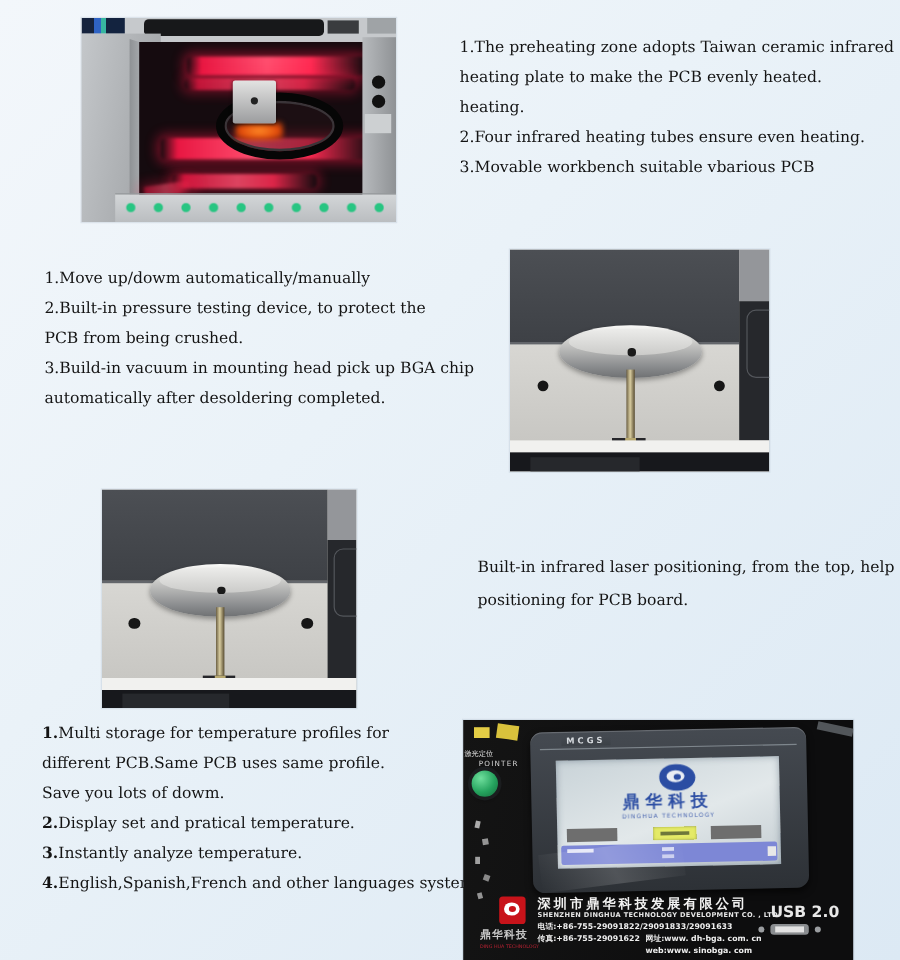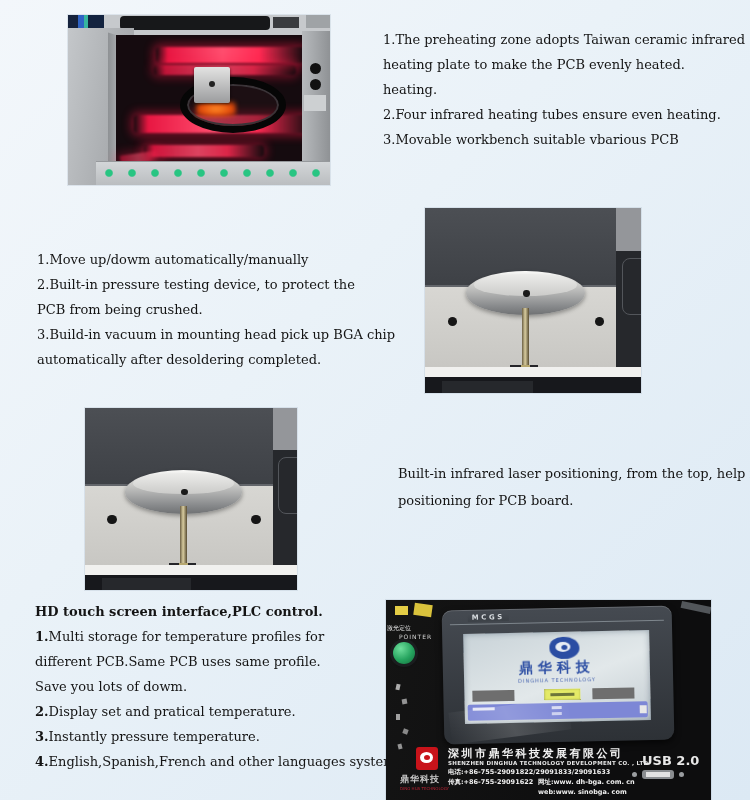--- a/index.html
+++ b/index.html
@@ -58,21 +58,21 @@
   </div>
 
   <div class="tblock" style="left:383px;top:27px;width:360px;">
     <div class="ln">1.The preheating zone adopts Taiwan ceramic infrared</div>
     <div class="ln">heating plate to make the PCB evenly heated.</div>
     <div class="ln">heating.</div>
     <div class="ln">2.Four infrared heating tubes ensure even heating.</div>
     <div class="ln">3.Movable workbench suitable vbarious PCB</div>
   </div>
 
-  <div class="tblock" style="left:37px;top:247px;width:380px;">
+  <div class="tblock" style="left:37px;top:220px;width:380px;">
     <div class="ln">1.Move up/dowm automatically/manually</div>
     <div class="ln">2.Built-in pressure testing device, to protect the</div>
     <div class="ln">PCB from being crushed.</div>
     <div class="ln">3.Build-in vacuum in mounting head pick up BGA chip</div>
     <div class="ln">automatically after desoldering completed.</div>
   </div>
 
   <div class="photo mh" style="left:425px;top:208px;width:216px;height:185px;background:#cdccc8;">
     <div style="left:0;top:42%;width:88.5%;height:44%;background:linear-gradient(180deg,#d8d7d3,#c8c7c3);"></div>
     <div style="left:0;top:0;width:88.5%;height:41.5%;background:linear-gradient(180deg,#4c4f54,#3e4146);border-bottom:2px solid #63666b;"></div>
@@ -110,26 +110,25 @@
     <div style="left:0;top:91.5%;width:100%;height:8.5%;background:#17181c;"></div>
     <div style="left:8%;top:93.5%;width:42%;height:6.5%;background:#26282c;"></div>
   </div>
 
   <div class="tblock" style="left:398px;top:460px;width:345px;">
     <div class="ln" style="height:27px;line-height:27px;">Built-in infrared laser positioning, from the top, help fast</div>
     <div class="ln" style="height:27px;line-height:27px;">positioning for PCB board.</div>
   </div>
 
   <div class="tblock" style="left:35px;top:599px;width:350px;">
-    <div class="ln" style="font-weight:bold;">HD touch screen interface,PLC control.</div>
     <div class="ln"><b>1.</b><span>Multi storage for temperature profiles for</span></div>
     <div class="ln"><b></b><span>different PCB.Same PCB uses same profile.</span></div>
     <div class="ln"><b></b><span>Save you lots of dowm.</span></div>
     <div class="ln"><b>2.</b><span>Display set and pratical temperature.</span></div>
-    <div class="ln"><b>3.</b><span>Instantly pressure temperature.</span></div>
+    <div class="ln"><b>3.</b><span>Instantly analyze temperature.</span></div>
     <div class="ln"><b>4.</b><span>English,Spanish,French and other languages systems</span></div>
   </div>
 
   <div class="photo" style="left:386px;top:600px;width:325px;height:200px;background:linear-gradient(100deg,#141414,#0d0d0e 70%);font-family:'DejaVu Sans',sans-serif;">
     <div style="left:295px;top:4px;width:30px;height:7px;background:#52565a;transform:rotate(12deg);"></div>
 
     <div style="left:9px;top:6px;width:13px;height:9px;background:#e3cc45;"></div>
     <div style="left:28px;top:4px;width:18px;height:12px;background:#d9c23c;transform:rotate(8deg);"></div>
     <div class="cjk-blur" style="left:1px;top:24px;font-size:6px;color:#e6e6e6;">激光定位</div>
     <div style="left:13px;top:33px;font-size:6px;letter-spacing:1px;color:#d8d8d8;">POINTER</div>

